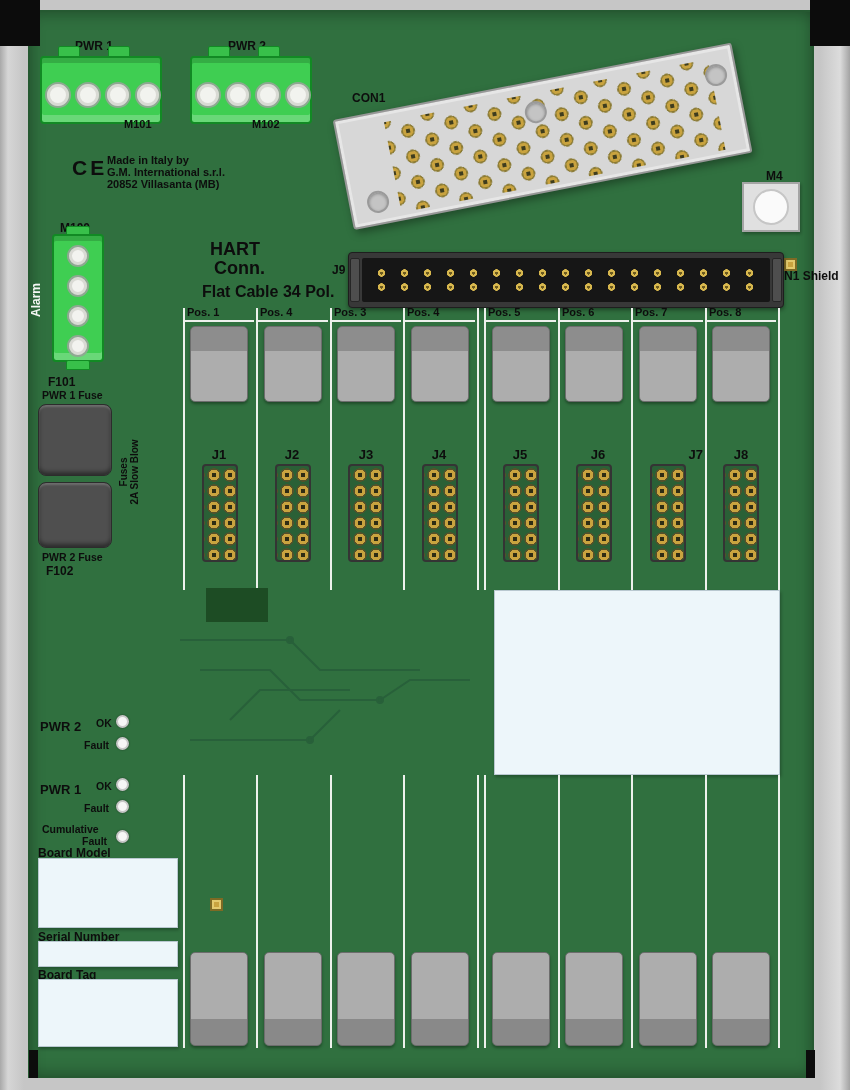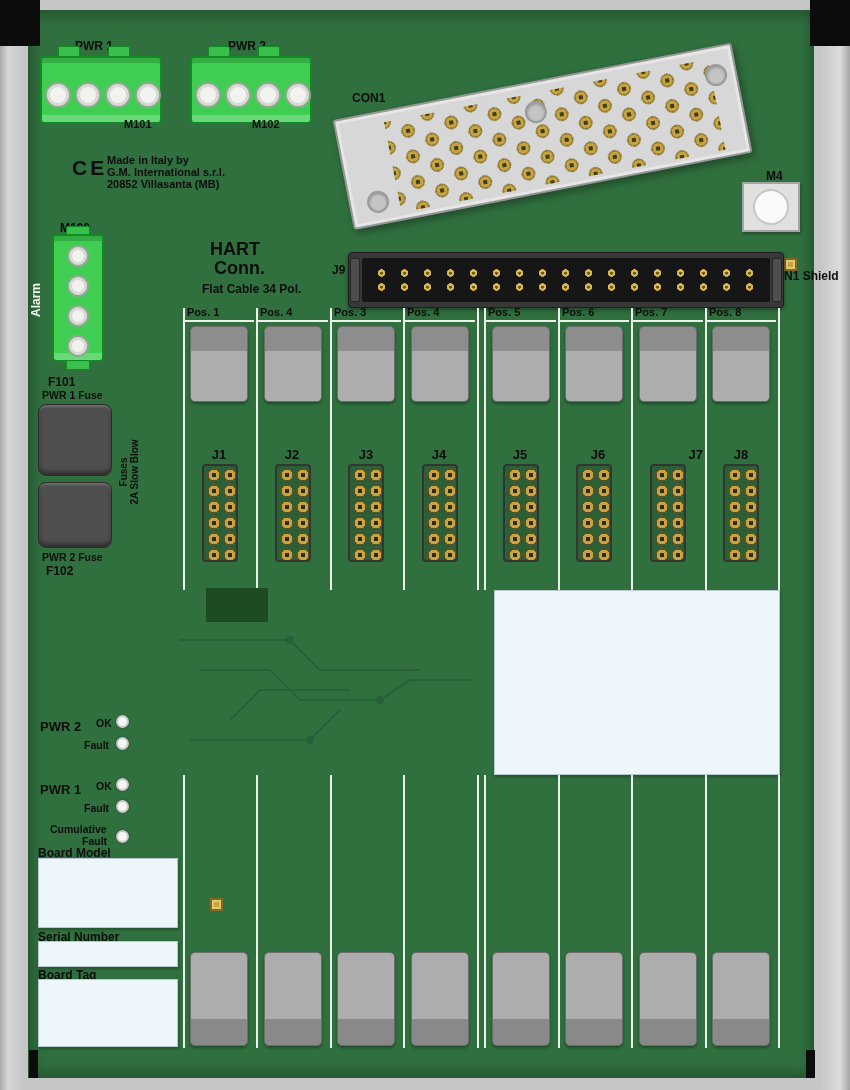--- a/index.html
+++ b/index.html
@@ -101,21 +101,21 @@
   <div class="abs tblk" style="left:52px;top:234px;width:52px;height:128px;"></div>
   <div class="abs screw" style="left:67px;top:245px;width:22px;height:22px;"></div>
   <div class="abs screw" style="left:67px;top:275px;width:22px;height:22px;"></div>
   <div class="abs screw" style="left:67px;top:305px;width:22px;height:22px;"></div>
   <div class="abs screw" style="left:67px;top:335px;width:22px;height:22px;"></div>
   <div class="abs nub" style="left:66px;top:360px;width:24px;height:10px;"></div>
   <div class="abs sk wtx rot-ccw" style="left:3px;top:292px;width:70px;height:16px;font-size:12px;text-align:center;">Alarm</div>
 
   <div class="abs sk" style="left:210px;top:240px;font-size:18px;">HART</div>
   <div class="abs sk" style="left:214px;top:259px;font-size:18px;">Conn.</div>
-  <div class="abs sk" style="left:202px;top:283px;font-size:12px;">Flat Cable 34 Pol.</div>
+  <div class="abs sk" style="left:202px;top:283px;font-size:16px;">Flat Cable 34 Pol.</div>
   <div class="abs sk" style="left:332px;top:264px;font-size:12px;">J9</div>
 
   <div class="abs fcbody" style="left:348px;top:252px;width:436px;height:56px;"></div>
   <div class="abs fcrecess" style="left:362px;top:258px;width:408px;height:44px;"></div>
   <div class="abs fcpins" style="left:370px;top:266px;width:392px;height:28px;"></div>
   <div class="abs fclatch" style="left:350px;top:258px;width:10px;height:44px;"></div>
   <div class="abs fclatch" style="left:772px;top:258px;width:10px;height:44px;"></div>
 
   <div class="abs sk" style="left:187px;top:306px;font-size:11px;">Pos. 1</div>
   <div class="abs sk" style="left:260px;top:306px;font-size:11px;">Pos. 4</div>
@@ -202,21 +202,21 @@
   <div class="abs led" style="left:116px;top:715px;width:13px;height:13px;"></div>
   <div class="abs sk" style="left:84px;top:740px;font-size:10.5px;">Fault</div>
   <div class="abs led" style="left:116px;top:737px;width:13px;height:13px;"></div>
 
   <div class="abs sk" style="left:40px;top:783px;font-size:13px;">PWR 1</div>
   <div class="abs sk" style="left:96px;top:781px;font-size:10.5px;">OK</div>
   <div class="abs led" style="left:116px;top:778px;width:13px;height:13px;"></div>
   <div class="abs sk" style="left:84px;top:803px;font-size:10.5px;">Fault</div>
   <div class="abs led" style="left:116px;top:800px;width:13px;height:13px;"></div>
 
-  <div class="abs sk" style="left:50px;top:824px;font-size:10.5px;">Cumulative</div>
+  <div class="abs sk" style="left:42px;top:824px;font-size:10.5px;">Cumulative</div>
   <div class="abs sk" style="left:82px;top:836px;font-size:10.5px;">Fault</div>
   <div class="abs led" style="left:116px;top:830px;width:13px;height:13px;"></div>
 
   <div class="abs sk" style="left:38px;top:847px;font-size:12px;">Board Model</div>
   <div class="abs wbox" style="left:38px;top:858px;width:140px;height:70px;"></div>
   <div class="abs sk" style="left:38px;top:931px;font-size:12px;">Serial Number</div>
   <div class="abs wbox" style="left:38px;top:941px;width:140px;height:26px;"></div>
   <div class="abs sk" style="left:38px;top:969px;font-size:12px;">Board Tag</div>
   <div class="abs wbox" style="left:38px;top:979px;width:140px;height:68px;"></div>
   <div class="abs pad" style="left:210px;top:898px;width:13px;height:13px;"></div>

